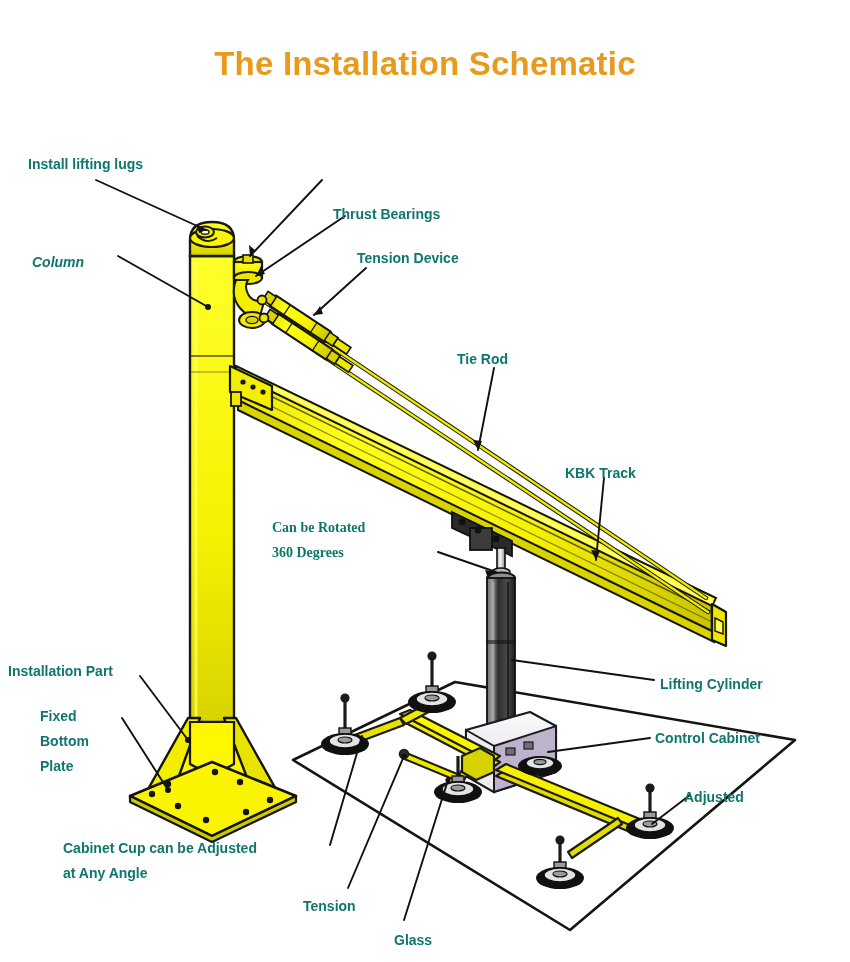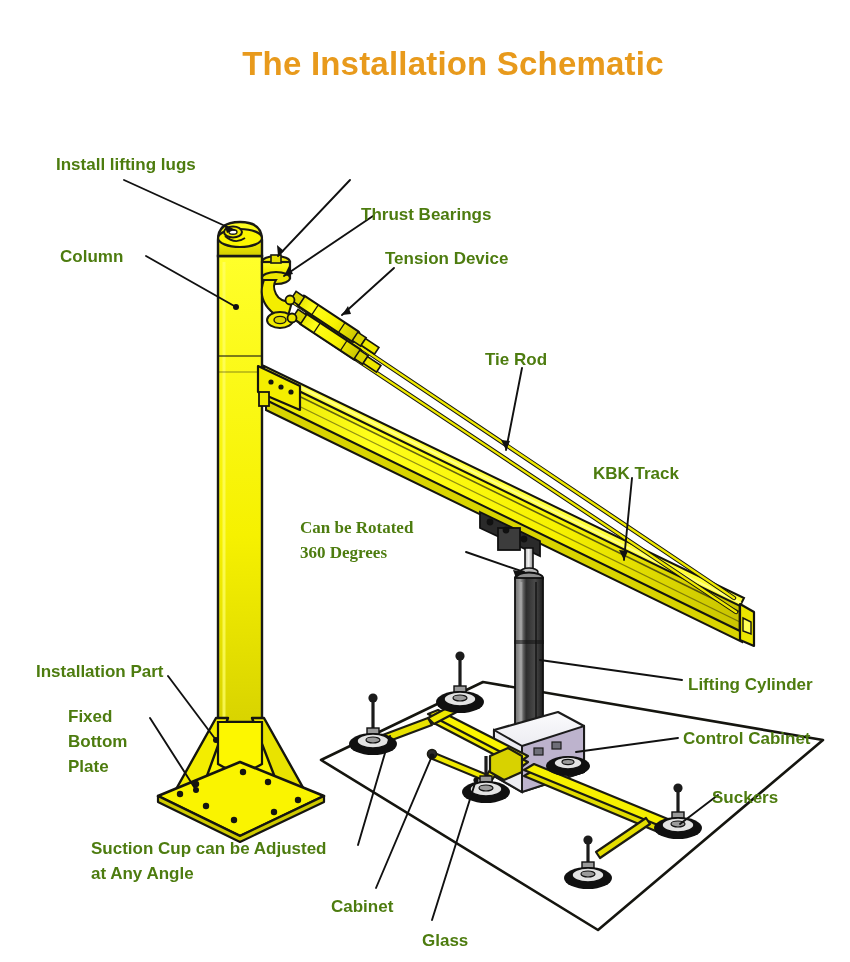--- a/index.html
+++ b/index.html
@@ -2,35 +2,35 @@
 <html><head>
 <meta charset="utf-8">
 <style>
   html,body{margin:0;padding:0;background:#ffffff;}
   body{
     width:850px;height:962px;
     font-family:"Liberation Sans", sans-serif;
     -webkit-font-smoothing:antialiased;
     overflow:hidden;
   }
-  #page{position:relative;width:700px;height:962px;background:#fff;margin-left:28px;}
+  #page{position:relative;width:700px;height:962px;background:#fff;}
   #title{
     position:absolute;left:0;top:45px;width:850px;
     text-align:center;
     font-size:33px;font-weight:bold;
     color:#E89A1C;
     letter-spacing:0.2px;
     font-family:"Liberation Sans", sans-serif;
   }
   #scene{position:absolute;left:0;top:0;width:850px;height:962px;}
   .lbl{
     position:absolute;
-    font-size:17px;
+    font-size:14px;
     font-weight:bold;
-    color:#4d7c0f;
+    color:#0f766e;
     line-height:25px;
     white-space:pre;
     font-family:"Liberation Sans", sans-serif;
   }
 </style>
 </head>
 <body>
 
 <div id="page">
 
@@ -330,31 +330,31 @@
       <circle cx="404" cy="756" r="2.6" fill="#111" stroke="none"></circle>
 
       <path d="M404,920 L448,780"></path>
       <circle cx="448" cy="780" r="2.6" fill="#111" stroke="none"></circle>
     </g>
 
   </svg>
 
   <div class="lbl" style="left:28px;  top:152px;">Install lifting lugs</div>
   <div class="lbl" style="left:333px; top:202px;">Thrust Bearings</div>
-  <div class="lbl" style="left:32px;  top:244px;">Column</div>
+  <div class="lbl" style="left:32px;  top:250px;font-style:italic;">Column</div>
   <div class="lbl" style="left:357px; top:246px;">Tension Device</div>
   <div class="lbl" style="left:457px; top:347px;">Tie Rod</div>
   <div class="lbl" style="left:565px; top:461px;">KBK Track</div>
   <div class="lbl" style="left:272px; top:515px;font-family:Liberation Serif, serif;">Can be Rotated
 360 Degrees</div>
   <div class="lbl" style="left:8px;   top:659px;">Installation Part</div>
   <div class="lbl" style="left:40px;  top:704px;">Fixed
 Bottom
 Plate</div>
   <div class="lbl" style="left:660px; top:672px;">Lifting Cylinder</div>
   <div class="lbl" style="left:655px; top:726px;">Control Cabinet</div>
-  <div class="lbl" style="left:684px; top:785px;">Suckers</div>
-  <div class="lbl" style="left:63px;  top:836px;">Suction Cup can be Adjusted
+  <div class="lbl" style="left:684px; top:785px;">Adjusted</div>
+  <div class="lbl" style="left:63px;  top:836px;">Cabinet Cup can be Adjusted
 at Any Angle</div>
-  <div class="lbl" style="left:303px; top:894px;">Cabinet</div>
+  <div class="lbl" style="left:303px; top:894px;">Tension</div>
   <div class="lbl" style="left:394px; top:928px;">Glass</div>
 
 </div>
 
 </body></html>

